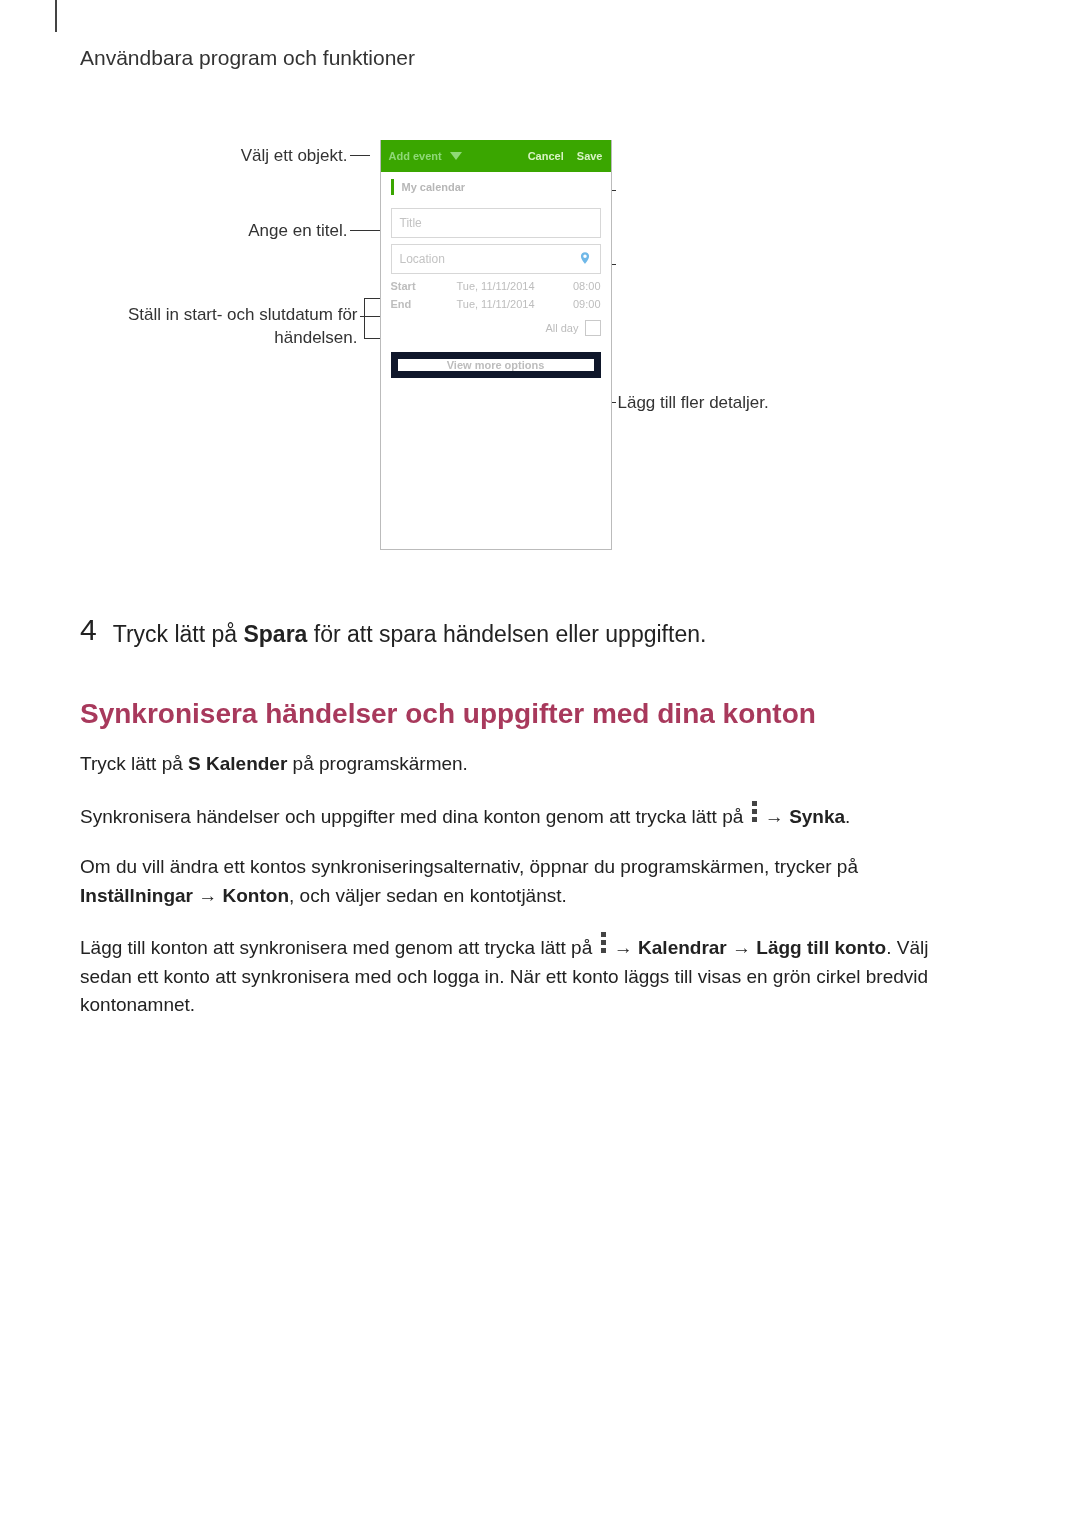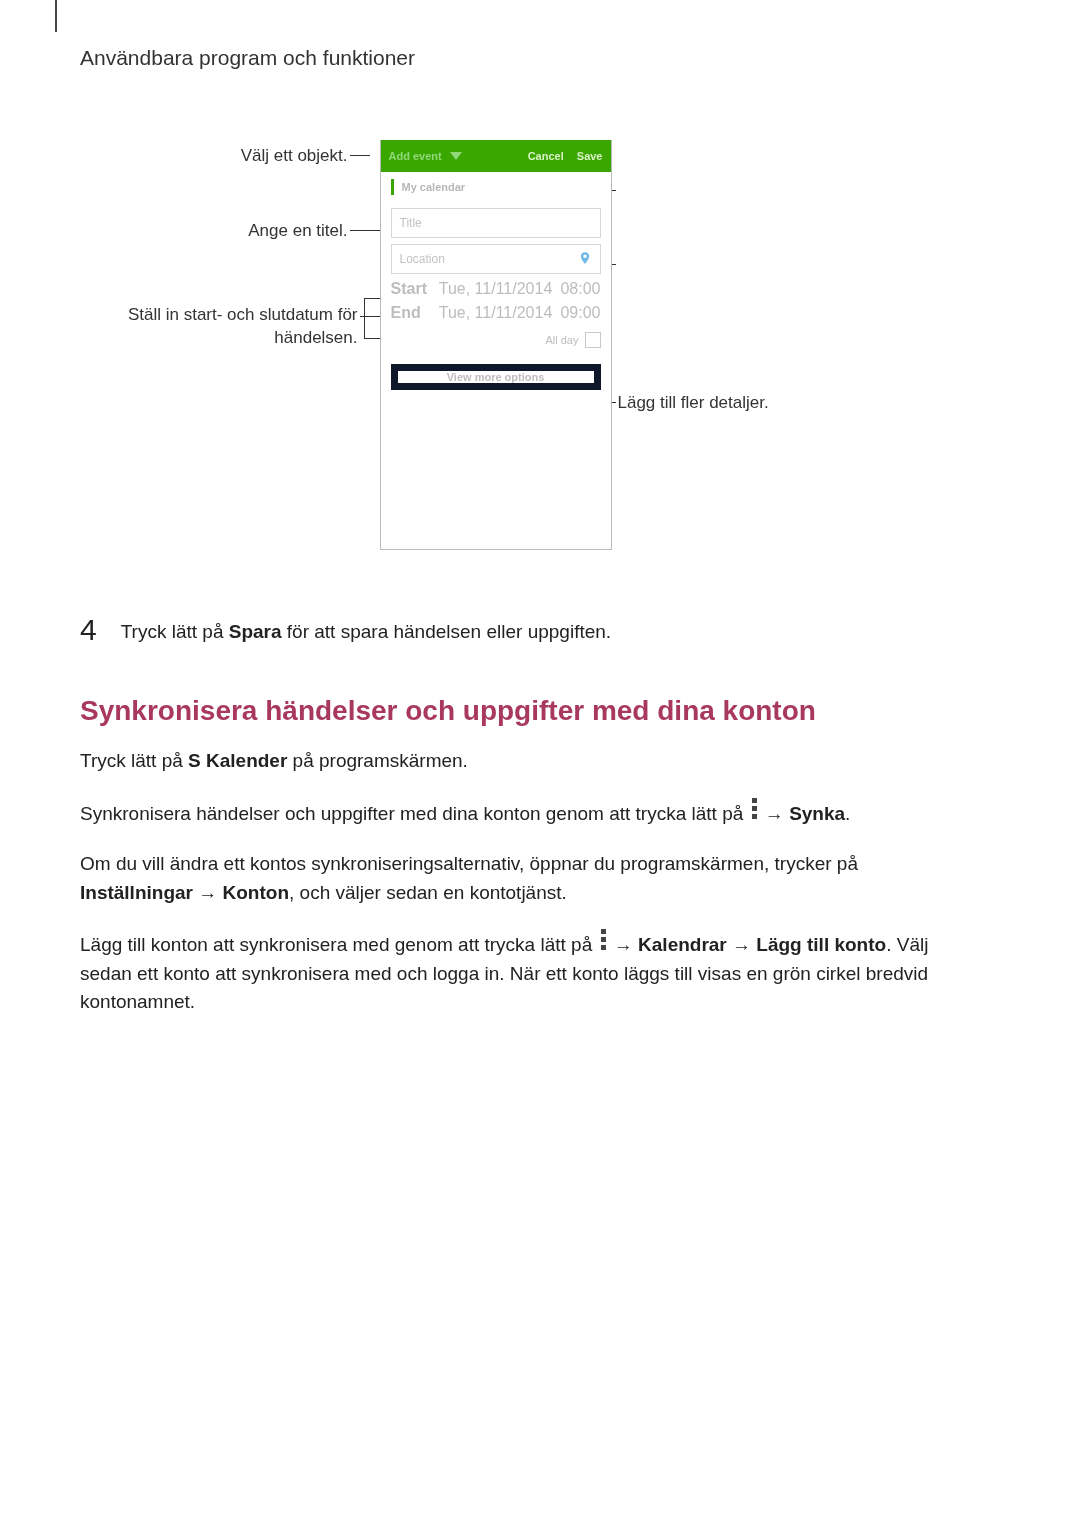--- a/index.html
+++ b/index.html
@@ -15,38 +15,38 @@
   .titlebar { height: 32px; background: #3aa600; display: flex; align-items: center; color: #8fd977; font-size: 11px; font-weight: 600; padding: 0 8px; }
   .titlebar .label { flex: 0 0 auto; }
   .titlebar .tri { width:0;height:0;border-left:6px solid transparent;border-right:6px solid transparent;border-top:8px solid #8fd977; margin-left:8px; }
   .titlebar .spacer { flex: 1 1 auto; }
   .titlebar .actions span { margin-left: 10px; color:#d8f3c4; }
   .calrow { height: 30px; display:flex; align-items:center; padding: 0 10px; font-size: 11px; color:#b7b7b7; font-weight:600; }
   .calrow .bar { width:3px; height:16px; background:#3aa600; margin-right:8px; }
   .field { margin: 6px 10px; border:1px solid #d7d7d7; height:30px; display:flex; align-items:center; padding:0 8px; font-size:12px; color:#c3c3c3; position:relative; }
   .pin { position:absolute; right:8px; top:6px; }
   .pin svg { width:14px; height:14px; }
-  .daterow { margin: 6px 10px; display:flex; align-items:center; font-size:16px; color:#bdbdbd; }
+  .daterow { margin: 6px 10px; display:flex; align-items:center; font-size:11px; color:#bdbdbd; }
   .daterow .lab { width:44px; font-weight:600; }
   .daterow .val { flex:1; text-align:center; }
   .daterow .time { width:44px; text-align:right; }
   .alldayrow { display:flex; justify-content:flex-end; align-items:center; font-size:11px; color:#bdbdbd; padding:4px 10px; }
   .alldayrow .chk { width:16px; height:16px; border:1px solid #c9c9c9; margin-left:6px; }
   .morebtn { margin:12px 10px; border:7px solid #0f172a; height:26px; display:flex; align-items:center; justify-content:center; font-size:11px; color:#bdbdbd; font-weight:600; }
 
   
   .callout { position:absolute; font-size:17px; color:#333; line-height:1.35; }
   .callout.left { text-align:right; }
   .lead { position:absolute; background:#333; height:1px; }
   .tick { position:absolute; background:#333; width:1px; }
 
   
   .step4 { display:flex; align-items:flex-start; margin: 0 0 50px 25px; }
   .step-num { font-size:30px; color:#222; margin-right:16px; line-height:1; }
-  .step-text { font-size:19px; padding-top:6px;margin-left:8px; }
+  .step-text { font-size:23px; padding-top:6px; }
   .step-text b { font-weight:700; }
 
   h2.sync { font-size:28px; color:#a8395c; font-weight:700; margin: 0 0 20px 25px; }
   p.body { font-size:19px; line-height:1.5; margin: 0 25px 22px 25px; }
   p.body b { font-weight:700; }
   .more-icon { display:inline-block; vertical-align:-2px; width:5px; margin:0 3px; }
   .more-icon span { display:block; width:5px; height:5px; background:#444; margin-bottom:3px; }
 
   .pagenum { position:absolute; bottom:36px; left:0; width:1080px; text-align:center; font-size:17px; color:#333; }
 </style>

